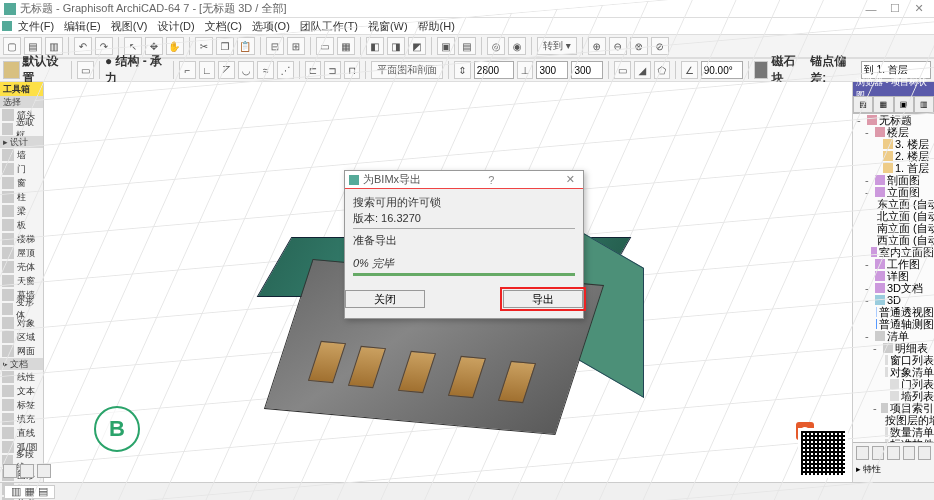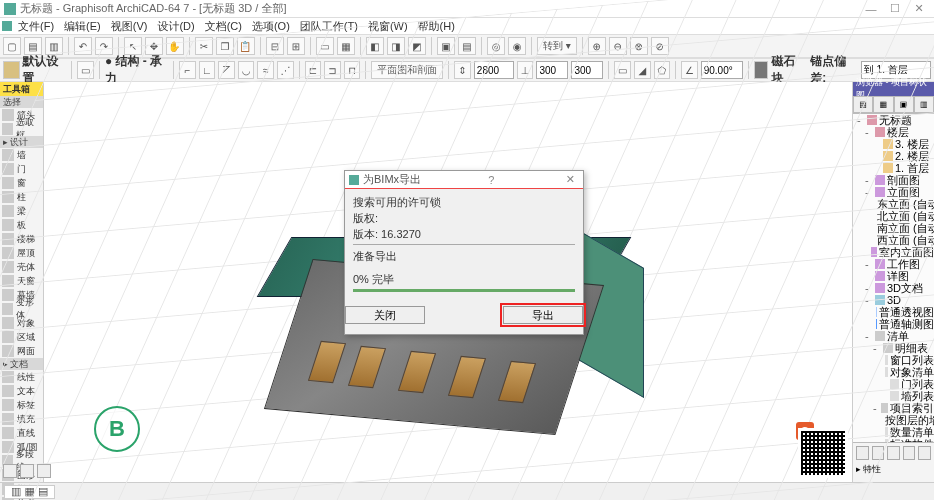--- a/index.html
+++ b/index.html
@@ -68,21 +68,21 @@
 .tabbar { height: 18px; background: #f0f0f0; border-top: 1px solid #ccc; display: flex; align-items: center; padding: 0 4px; gap: 6px; font-size: 9px; color: #555; }
 .tabbar .tab { padding: 0 6px; border: 1px solid #ccc; background: #fff; height: 14px; display: flex; align-items: center; }
 
 
 .modal { position: absolute; left: 344px; top: 170px; width: 240px; background: #f0f0f0; border: 1px solid #999; box-shadow: 2px 2px 6px rgba(0,0,0,.25); }
 .modal .mtitle { height: 18px; background: #fff; display: flex; align-items: center; padding: 0 4px; font-size: 10px; color: #555; border-bottom: 1px solid #ef4444; }
 .modal .mtitle .mclose { margin-left: auto; color: #888; padding: 0 4px; }
 .modal .mbody { padding: 6px 8px; background: #f0f0f0; font-size: 10px; color: #333; }
 .modal .mline { margin-bottom: 1px; }
 .modal .hr { border-top: 1px solid #aaa; margin: 2px 0 4px; }
-.modal .prog { margin-top: 8px; font-size: 10px; }
+.modal .prog { margin-top: 8px; font-size: 10px; font-style: italic; }
 .modal .progbar { width: 100%; height: 3px; background: #6a6; margin-top: 2px; }
 .modal .mbtns { display: flex; justify-content: space-between; padding: 8px 0 10px; }
 .modal .mbtn { width: 80px; height: 18px; border: 1px solid #999; background: #efefef; display: flex; align-items: center; justify-content: center; font-size: 11px; }
 .modal .mbtn.hl { outline: 2px solid #e22; outline-offset: 1px; }
 
 
 .watermark { position: absolute; left: 50px; bottom: 30px; width: 46px; height: 46px; border: 2px solid #2aa36a; border-radius: 50%; display: flex; align-items: center; justify-content: center; font-size: 22px; font-weight: bold; color: #2aa36a; background: rgba(255,255,255,.6); }
 
 
 .qr { position: absolute; right: 86px; bottom: 22px; width: 50px; height: 50px; background:
@@ -508,21 +508,20 @@
 
 <div class="modal">
   <div class="mtitle">
     <span style="width:10px;height:10px;background:#5a9;display:inline-block;margin-right:4px"></span>
     <span>为BIMx导出</span>
     <span class="mclose">?</span>
     <span class="mclose">✕</span>
   </div>
   <div class="mbody">
     <div class="mline">搜索可用的许可锁</div>
-    <div class="mline">版权:</div>
     <div class="mline">版本: 16.3270</div>
     <div class="hr"></div>
     <div class="mline">准备导出</div>
     <div class="prog">
       <span>0% 完毕</span>
       <div class="progbar"></div>
     </div>
   </div>
   <div class="mbtns">
     <div class="mbtn">关闭</div>

